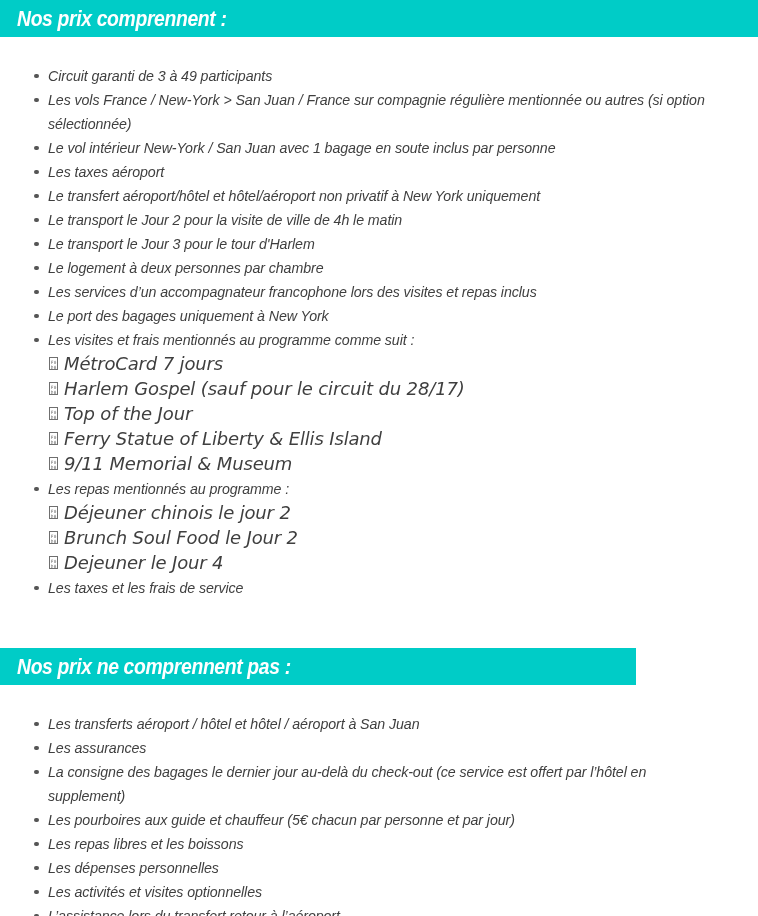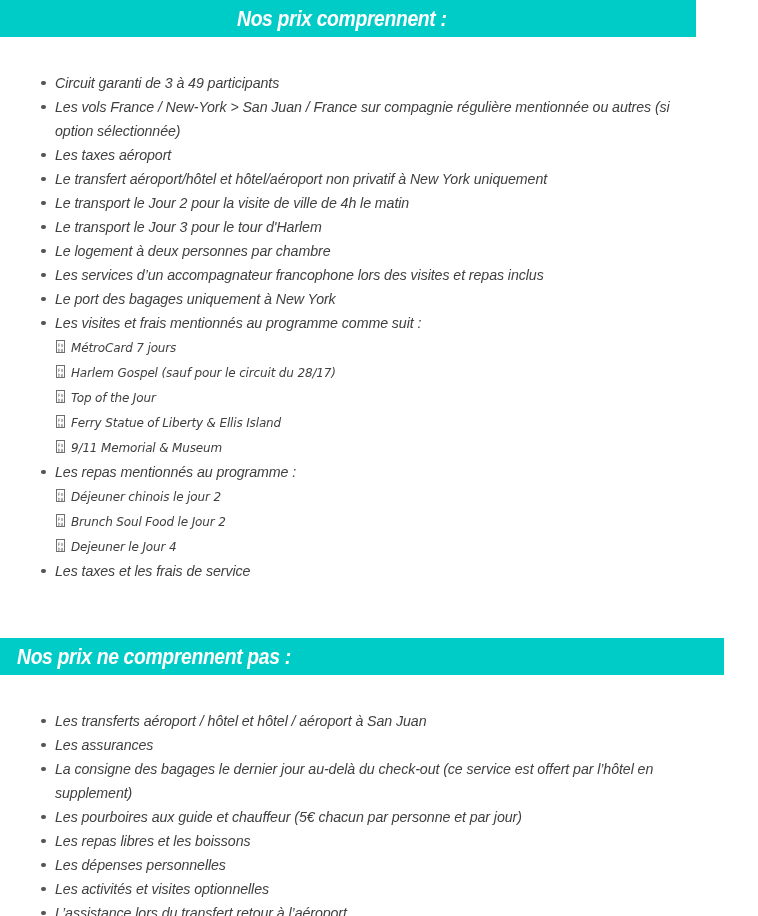--- a/index.html
+++ b/index.html
@@ -25,40 +25,40 @@
 
   
   .section-bar {
     background: #00ccc7;
     height: 37px;
     display: flex;
     align-items: center;
     box-sizing: border-box;
     padding: 0 0 0 17px;
   }
-  .section-bar.full  { width: 696px; justify-content: center; }
-  .section-bar.short { width: 724px; }
+  .section-bar.full  { width: 758px; }
+  .section-bar.short { width: 636px; }
 
   .section-title {
     color: #ffffff;
     font-family: "Liberation Sans", sans-serif;
     font-style: italic;
     font-weight: bold;
     font-size: 22px;
     line-height: 22px;
     letter-spacing: -0.4px;
     transform: scaleX(0.88);
     transform-origin: left center;
     white-space: nowrap;
   }
 
   
   .bullet-list {
     list-style: none;
-    margin: 15px;
+    margin: 8px;
     padding: 0;
   }
 
   .item {
     position: relative;
     padding-left: 40px;
     padding-right: 42px;
     font-style: italic;
     font-size: 15.3px;
     line-height: 24px;
@@ -86,21 +86,21 @@
     position: relative;
     padding-left: 56px;
     font-style: italic;
     font-size: 15.3px;
     line-height: 24px;
     color: #3f3f3f;
   }
   .subitem > .label {
     display: inline-block;
     font-family: "DejaVu Sans", sans-serif;
-    font-size: 12px;
+    font-size: 18px;
     letter-spacing: -0.15px;
   }
   .tofu {
     position: absolute;
     left: 41px;
     top: 4.5px;
     width: 9px;
     height: 13px;
     border: 1px solid #6f6f6f;
     box-sizing: border-box;
@@ -130,20 +130,21 @@
 
 <div class="page">
 
   <div class="section-bar full">
     <span class="section-title">Nos prix comprennent :</span>
   </div>
 
   <ul class="bullet-list list-top-1" id="list-0">
       <li class="item"><span class="dot"></span><span class="label">Circuit garanti de 3 à 49 participants</span></li>
       <li class="item"><span class="dot"></span><span class="label">Les vols France / New-York &gt; San Juan / France sur compagnie régulière mentionnée ou autres (si option sélectionnée)</span></li>
+      <li class="item"><span class="dot"></span><span class="label">Le vol intérieur New-York / San Juan avec 1 bagage en soute inclus par personne</span></li>
       <li class="item"><span class="dot"></span><span class="label">Les taxes aéroport</span></li>
       <li class="item"><span class="dot"></span><span class="label">Le transfert aéroport/hôtel et hôtel/aéroport non privatif à New York uniquement</span></li>
       <li class="item"><span class="dot"></span><span class="label">Le transport le Jour 2 pour la visite de ville de 4h le matin</span></li>
       <li class="item"><span class="dot"></span><span class="label">Le transport le Jour 3 pour le tour d'Harlem</span></li>
       <li class="item"><span class="dot"></span><span class="label">Le logement à deux personnes par chambre</span></li>
       <li class="item"><span class="dot"></span><span class="label">Les services d’un accompagnateur francophone lors des visites et repas inclus</span></li>
       <li class="item"><span class="dot"></span><span class="label">Le port des bagages uniquement à New York</span></li>
       <li class="item"><span class="dot"></span><span class="label">Les visites et frais mentionnés au programme comme suit :</span></li>
       <li class="subitem"><span class="tofu">
           <i class="hi">F0</i>

